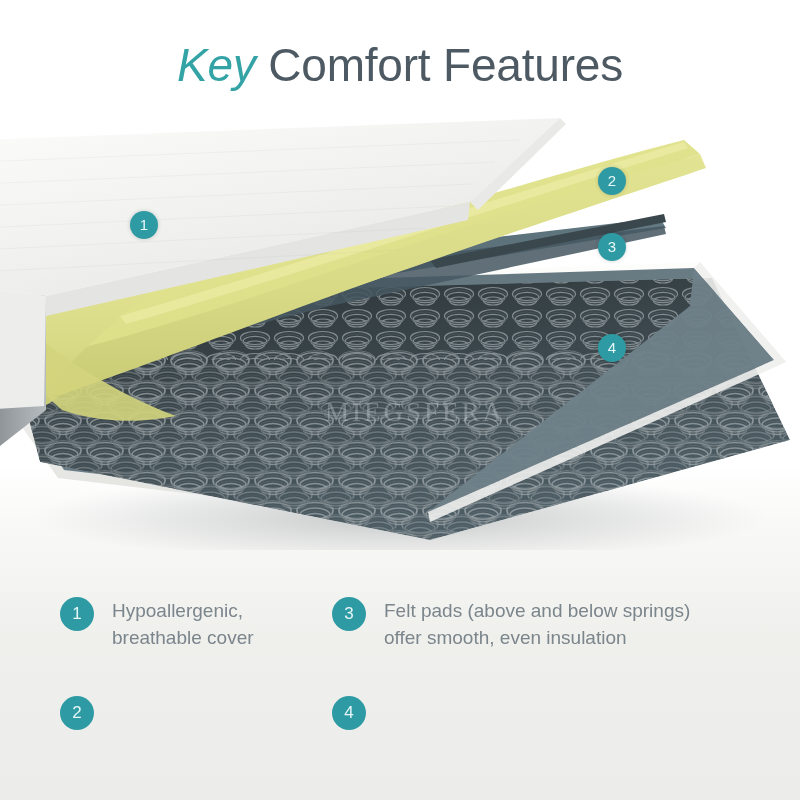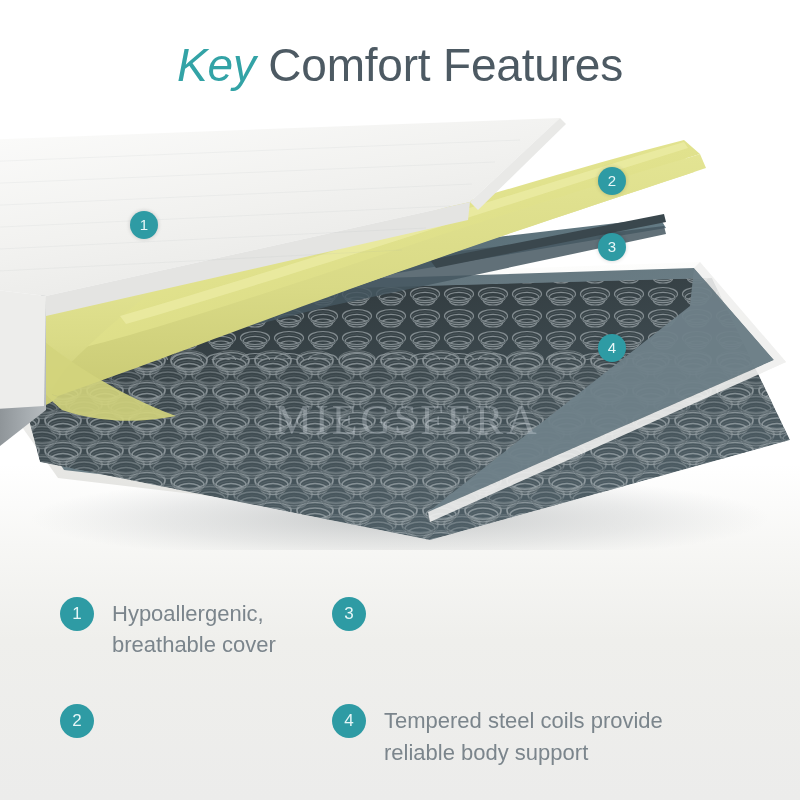--- a/index.html
+++ b/index.html
@@ -77,25 +77,25 @@
     box-shadow: 0 0 4px rgba(0,0,0,0.18);
   }
   .callout-1 { left: 130px; top: 211px; }
   .callout-2 { left: 598px; top: 167px; }
   .callout-3 { left: 598px; top: 233px; }
   .callout-4 { left: 598px; top: 334px; }
 
   
   .watermark {
     position: absolute;
-    left: 242px;
+    left: 250px;
     top: 398px;
     width: 330px;
     text-align: center;
-    font-size: 42px;
+    font-size: 27px;
     letter-spacing: 3px;
     color: rgba(225,232,238,0.30);
     font-family: "Liberation Serif", serif;
     z-index: 22;
     pointer-events: none;
     line-height: 1.05;
     user-select: none;
   }
 
   
@@ -123,21 +123,21 @@
     border-radius: 50%;
     background: #2e9ba4;
     color: #e6f6f7;
     font-size: 17px;
     line-height: 34px;
     text-align: center;
     margin-top: 2px;
   }
   .legend-text {
     color: #7b858c;
-    font-size: 22px;
+    font-size: 19px;
     line-height: 1.42;
     padding-top: 3px;
     white-space: pre-line;
   }
 </style>
 </head>
 <body>
 
 <div id="infographic">
 
@@ -380,27 +380,27 @@
   <div class="legend">
 
     <div class="legend-item">
       <div class="legend-badge">1</div>
       <div class="legend-text">Hypoallergenic,
 breathable cover</div>
     </div>
 
     <div class="legend-item">
       <div class="legend-badge">3</div>
+      <div class="legend-text">Felt pads (above and below springs)
+offer smooth, even insulation</div>
     </div>
 
     <div class="legend-item">
       <div class="legend-badge">2</div>
     </div>
 
     <div class="legend-item">
       <div class="legend-badge">4</div>
-      <div class="legend-text">Tempered steel coils provide
-reliable body support</div>
     </div>
 
   </div>
 
 </div>
 
 </body></html>

